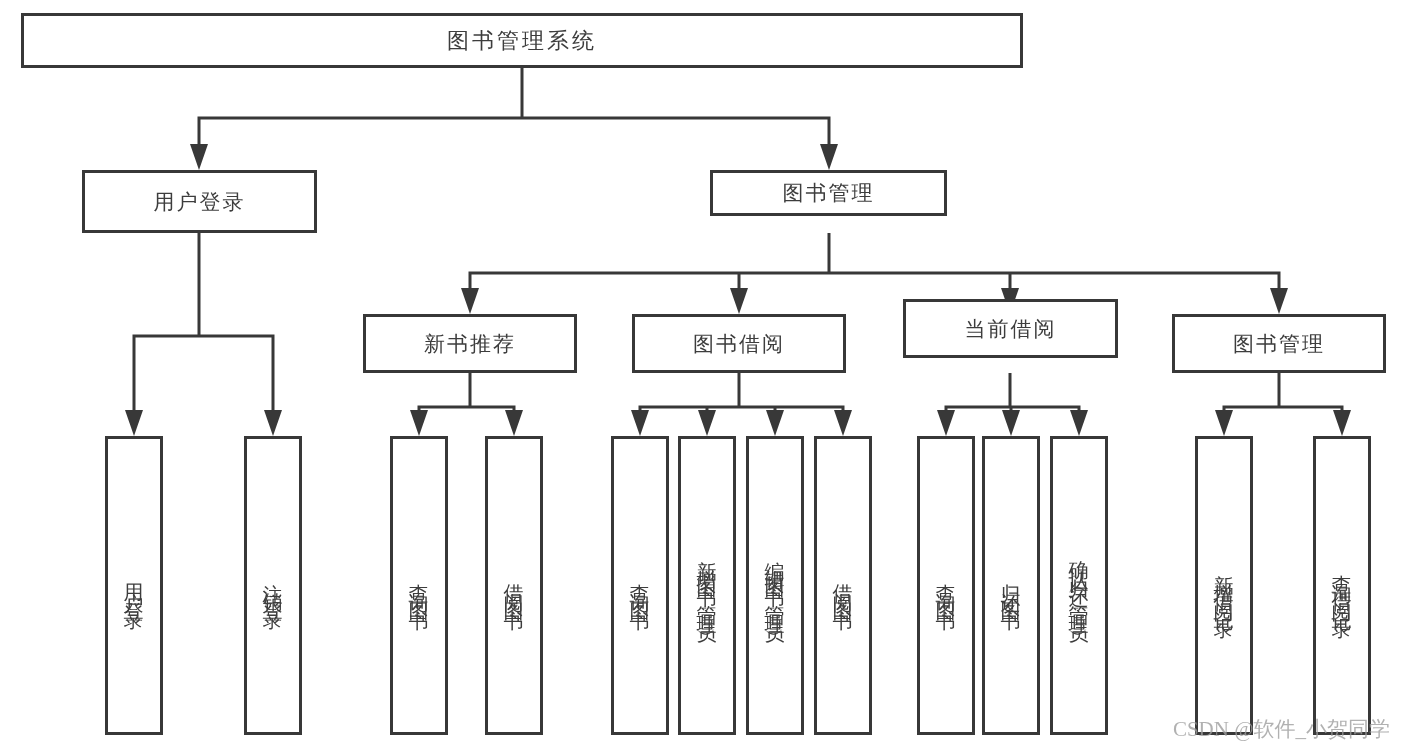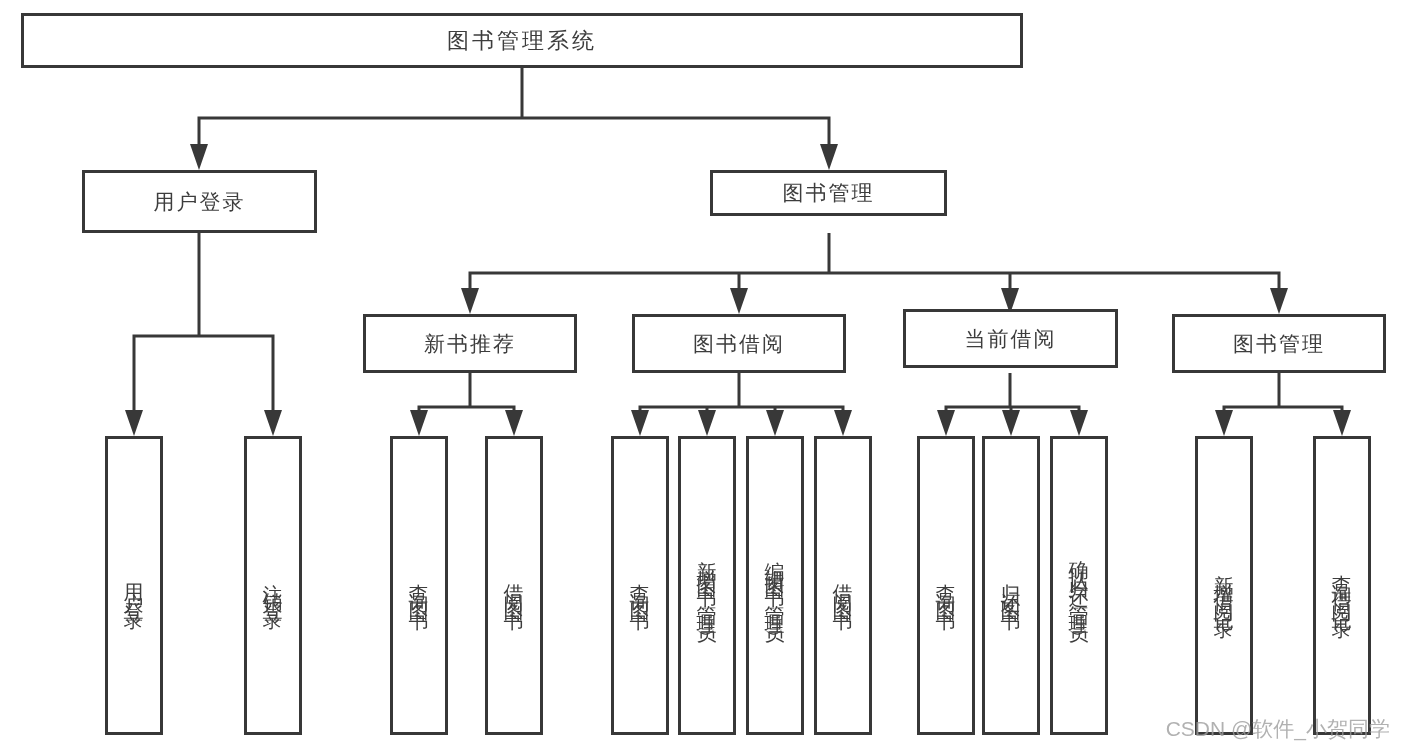--- a/index.html
+++ b/index.html
@@ -52,20 +52,21 @@
   }
   .watermark {
     position: absolute;
     right: 15px;
     bottom: 4px;
     font-size: 21px;
     color: #9e9e9e;
     opacity: 0.8;
     z-index: 3;
     white-space: nowrap;
+    font-family: Liberation Serif, serif;
   }
 </style>
 </head>
 <body>
 
 <div class="canvas">
 
   <svg class="connectors" viewBox="0 0 1405 747" xmlns="http://www.w3.org/2000/svg">
     <g stroke="#383838" stroke-width="3" fill="none">
       <path d="M522 68 V118 M197.5 118 H830.5 M199 118 V146 M829 118 V146"></path>
@@ -139,21 +140,21 @@
   <div class="box h" style="left:710px;top:170px;width:237px;height:46px">
     <span class="lbl">图书管理</span>
   </div>
 
   <div class="box h" style="left:632px;top:314px;width:214px;height:59px">
     <span class="lbl">图书借阅</span>
   </div>
   <div class="box h" style="left:363px;top:314px;width:214px;height:59px">
     <span class="lbl">新书推荐</span>
   </div>
-  <div class="box h" style="left:903px;top:309px;width:215px;height:59px">
+  <div class="box h" style="left:903px;top:299px;width:215px;height:59px">
     <span class="lbl">当前借阅</span>
   </div>
   <div class="box h" style="left:1172px;top:314px;width:214px;height:59px">
     <span class="lbl">图书管理</span>
   </div>
 
   <div class="box v" style="left:105px;top:436px;width:58px;height:299px">
     <span class="lbl">用户登录</span>
   </div>
   <div class="box v" style="left:244px;top:436px;width:58px;height:299px">

